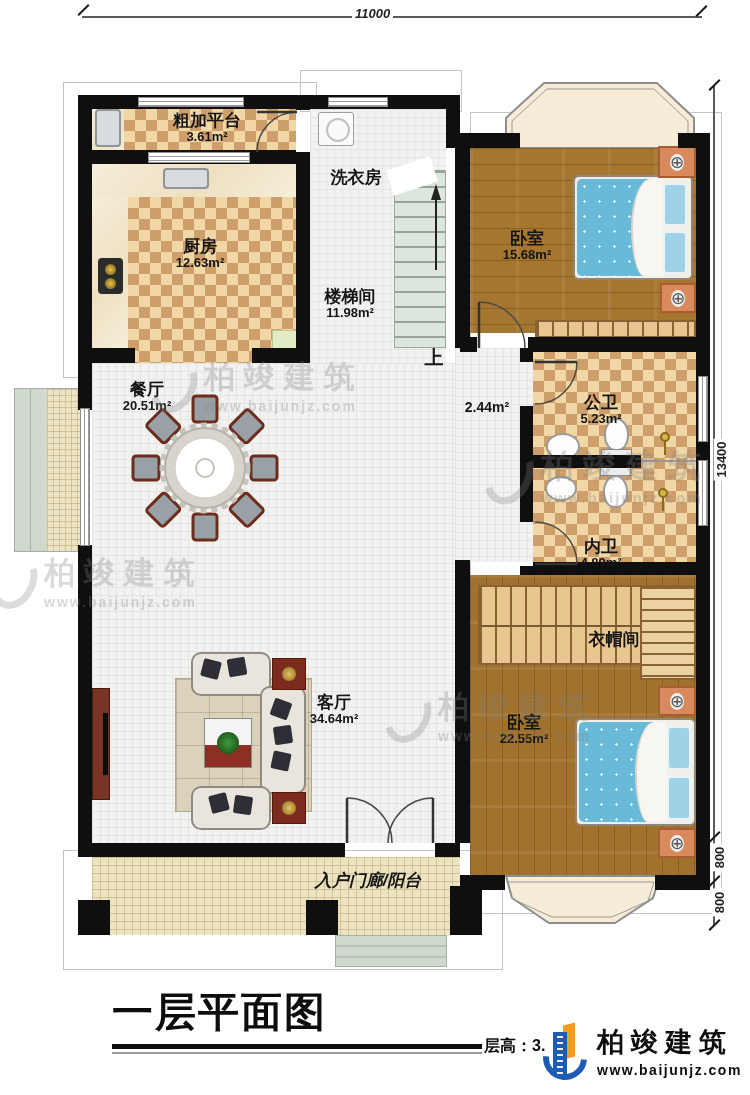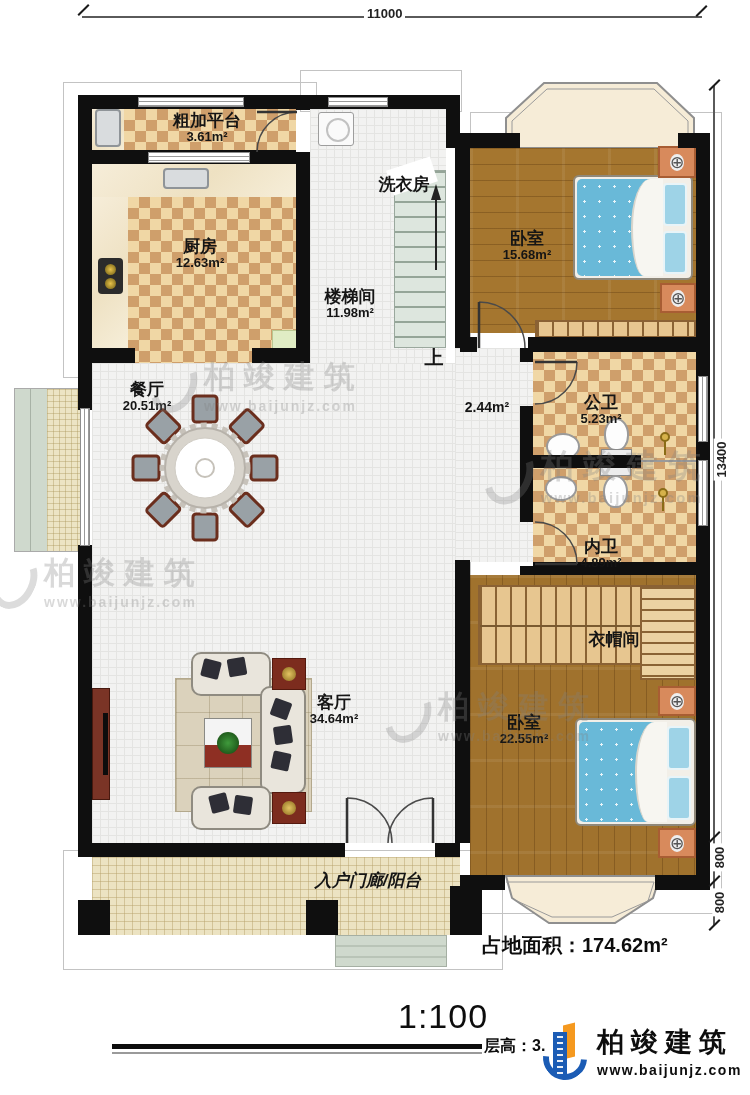--- a/index.html
+++ b/index.html
@@ -253,21 +253,21 @@
   </svg>
 
   <div class="abs rlabel" style="left:207px;top:112px;">
       <div class="nm">粗加平台</div>
       <div class="ar">3.61m²</div>
     </div>
   <div class="abs rlabel" style="left:200px;top:238px;">
       <div class="nm">厨房</div>
       <div class="ar">12.63m²</div>
     </div>
-  <div class="abs rlabel" style="left:356px;top:176px;margin-left:48px;">
+  <div class="abs rlabel" style="left:356px;top:169px;">
       <div class="nm">洗衣房</div>
     </div>
   <div class="abs rlabel" style="left:350px;top:288px;">
       <div class="nm">楼梯间</div>
       <div class="ar">11.98m²</div>
     </div>
   <div class="abs rlabel" style="left:527px;top:230px;">
       <div class="nm">卧室</div>
       <div class="ar">15.68m²</div>
     </div>
@@ -329,33 +329,32 @@
     <div class="glyph"></div>
     <div>
         <div class="nm">柏竣建筑</div>
         <div class="url">www.baijunjz.com</div>
       </div>
   </div>
 
   <div class="abs dimline" style="left:82px;top:16px;width:620px;height:2px;"></div>
   <div class="abs tick" style="left:76px;top:9px;"></div>
   <div class="abs tick" style="left:694px;top:10px;"></div>
-  <div class="abs dim" style="left:364px;top:6px;">11000</div>
+  <div class="abs dim" style="left:352px;top:6px;font-style:italic;">11000</div>
   <div class="abs dimline" style="left:713px;top:86px;width:2px;height:840px;"></div>
   <div class="abs tick" style="left:707px;top:84px;"></div>
   <div class="abs tick" style="left:707px;top:836px;"></div>
   <div class="abs tick" style="left:707px;top:880px;"></div>
   <div class="abs tick" style="left:707px;top:924px;"></div>
   <div class="abs dim vdim" style="left:700px;top:452px;">13400</div>
   <div class="abs dim vdim" style="left:706px;top:850px;">800</div>
   <div class="abs dim vdim" style="left:706px;top:895px;">800</div>
 
-  <div class="abs titleblock" style="left:482px;top:932px;font-size:20px;">占地面积：174.62m²</div>
-
-  <div class="abs" style="left:398px;top:997px;font-size:34px;color:#0d0d0d;letter-spacing:1px;">1:100</div>
+
+  <div class="abs titleblock" style="left:112px;top:985px;font-size:41px;letter-spacing:2px;">一层平面图</div>
   <div class="abs" style="left:112px;top:1044px;width:370px;height:5px;background:#0d0d0d;"></div>
   <div class="abs" style="left:112px;top:1052px;width:370px;height:2px;background:#9a9a9a;"></div>
   <div class="abs titleblock" style="left:484px;top:1036px;font-size:16px;">层高：3.</div>
 
   <div class="abs" style="left:541px;top:1018px;width:200px;height:70px;">
     <div class="abs" style="left:0;top:4px;width:50px;height:62px;">
       <div class="abs" style="left:2px;top:14px;width:44px;height:44px;border:6px solid #1b5cb5;border-top-color:transparent;border-right-color:transparent;border-radius:50%;transform:rotate(-40deg);box-sizing:border-box;"></div>
       <div class="abs" style="left:22px;top:2px;width:12px;height:34px;background:#f5991f;transform:skewY(-14deg);"></div>
       <div class="abs" style="left:12px;top:10px;width:14px;height:42px;background:#1b5cb5;background-image:repeating-linear-gradient(180deg,rgba(255,255,255,.9) 0 2px,transparent 2px 6px);background-size:6px 100%;background-repeat:no-repeat;background-position:4px 4px;"></div>
     </div>

